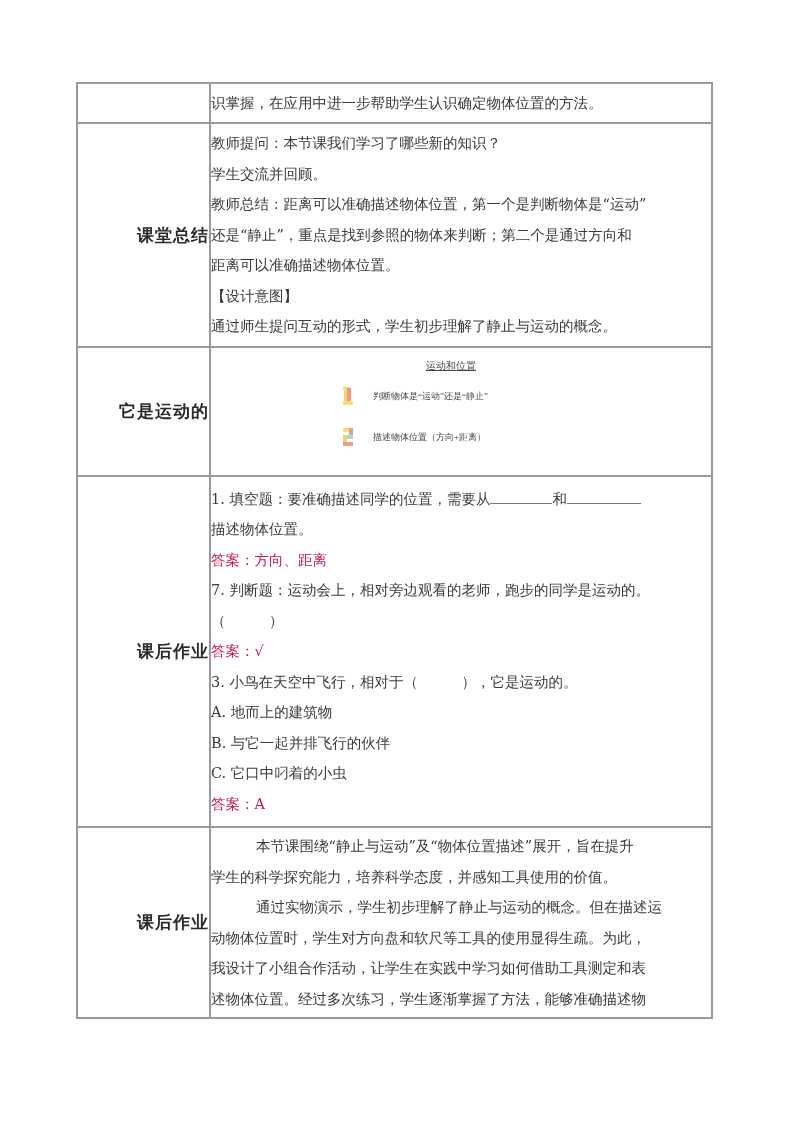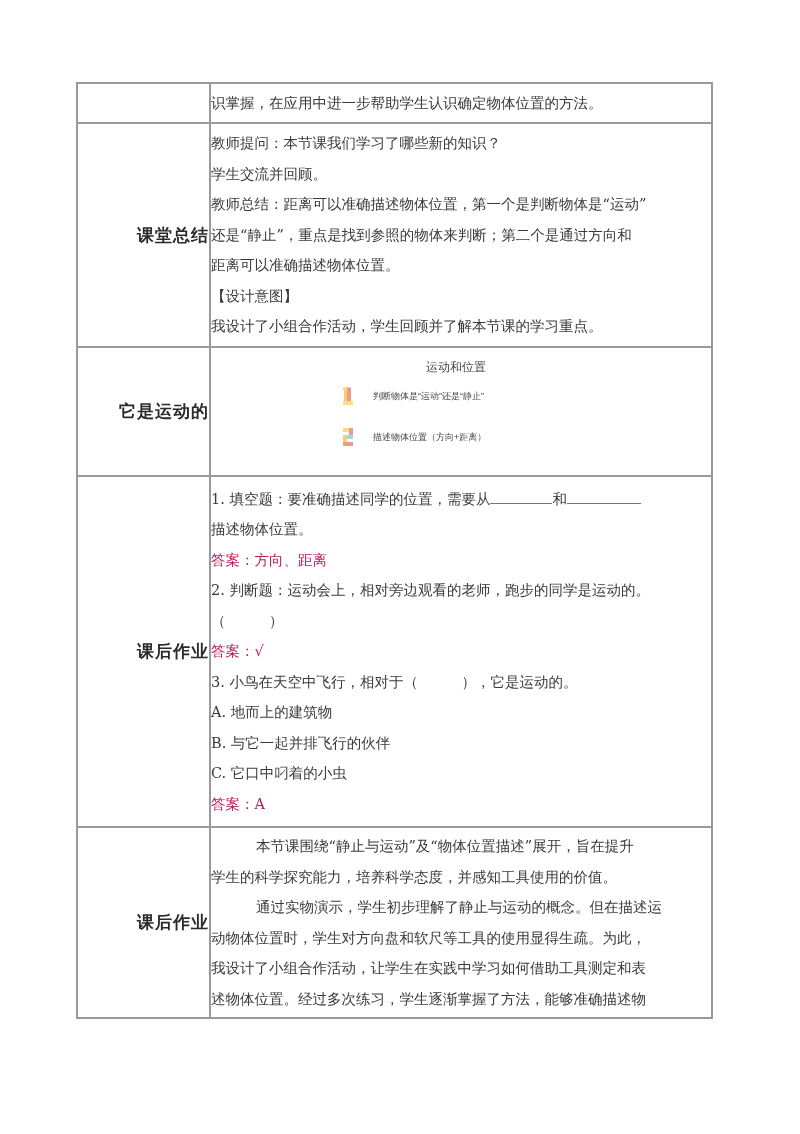--- a/index.html
+++ b/index.html
@@ -10,22 +10,22 @@
                  border-collapse: collapse; table-layout: fixed; }
   table.lesson td { border: 2px solid #9a9a9a; vertical-align: middle; padding: 0; }
   td.label { width: 131px; text-align: right; font-family: "DejaVu Sans", "Liberation Sans", sans-serif;
              font-size: 17px; font-weight: bold; color: #2a2a2a; letter-spacing: 1px; }
   td.content { padding: 4px 8px 4px 8px; font-size: 14.5px; line-height: 30.5px; color: #3a3a3a; }
   .line { display: block; white-space: nowrap; }
   .indent { text-indent: 29px; padding-left: 16px; }
   .red { color: #be185d; }
   .blank { display: inline-block; border-bottom: 1px solid #777; vertical-align: baseline; height: 18px; }
   .board { position: relative; height: 121px; }
-  .board-title { position: absolute; left: 215px; top: 8px; font-size: 12px; font-family: "DejaVu Sans", sans-serif; color: #444; }
-  .board-item { position: absolute; left: 130px; font-size: 9px; font-family: Liberation Sans, sans-serif; color: #444; display: flex; align-items: center; }
+  .board-title { position: absolute; left: 215px; top: 8px; font-size: 10px; font-family: "DejaVu Sans", sans-serif; color: #444; text-decoration: underline; }
+  .board-item { position: absolute; left: 130px; font-size: 9px; font-family: Liberation Serif, serif; color: #444; display: flex; align-items: center; }
   .num-icon { width: 14px; height: 22px; margin-right: 18px; position: relative; }
   .watermark { position: absolute; left: 380px; top: 1000px; font-family: "DejaVu Sans", sans-serif;
                font-weight: bold; font-size: 88px; color: #ececec; letter-spacing: 2px; z-index: -1; }
 </style>
 </head>
 <body>
 
 <div class="page">
   <div class="watermark">bzxz.net</div>
 
@@ -40,21 +40,21 @@
 
     <tr style="height:224px">
       <td class="label">课堂总结</td>
       <td class="content">
         <span class="line">教师提问：本节课我们学习了哪些新的知识？</span>
         <span class="line">学生交流并回顾。</span>
         <span class="line">教师总结：距离可以准确描述物体位置，第一个是判断物体是“运动”</span>
         <span class="line">还是“静止”，重点是找到参照的物体来判断；第二个是通过方向和</span>
         <span class="line">距离可以准确描述物体位置。</span>
         <span class="line">【设计意图】</span>
-        <span class="line">我设计了小组合作活动，学生回顾并了解本节课的学习重点。</span>
+        <span class="line">通过师生提问互动的形式，学生初步理解了静止与运动的概念。</span>
       </td>
     </tr>
 
     <tr style="height:129px">
       <td class="label">它是运动的</td>
       <td style="padding:0">
         <div class="board">
           <div class="board-title">运动和位置</div>
           <div class="board-item" style="top:34px">
             <div class="num-icon">
@@ -82,21 +82,21 @@
         </div>
       </td>
     </tr>
 
     <tr style="height:351px">
       <td class="label">课后作业</td>
       <td class="content">
         <span class="line"><span>1. 填空题：要准确描述同学的位置，需要从</span><span class="blank" style="width:62px"></span><span>和</span><span class="blank" style="width:74px"></span></span>
         <span class="line">描述物体位置。</span>
         <span class="line red">答案：方向、距离</span>
-        <span class="line">2. 判断题：运动会上，相对旁边观看的老师，跑步的同学是运动的。</span>
+        <span class="line">7. 判断题：运动会上，相对旁边观看的老师，跑步的同学是运动的。</span>
         <span class="line">（　　　）</span>
         <span class="line red">答案：√</span>
         <span class="line">3. 小鸟在天空中飞行，相对于（　　　），它是运动的。</span>
         <span class="line">A. 地而上的建筑物</span>
         <span class="line">B. 与它一起并排飞行的伙伴</span>
         <span class="line">C. 它口中叼着的小虫</span>
         <span class="line red">答案：A</span>
       </td>
     </tr>
 

